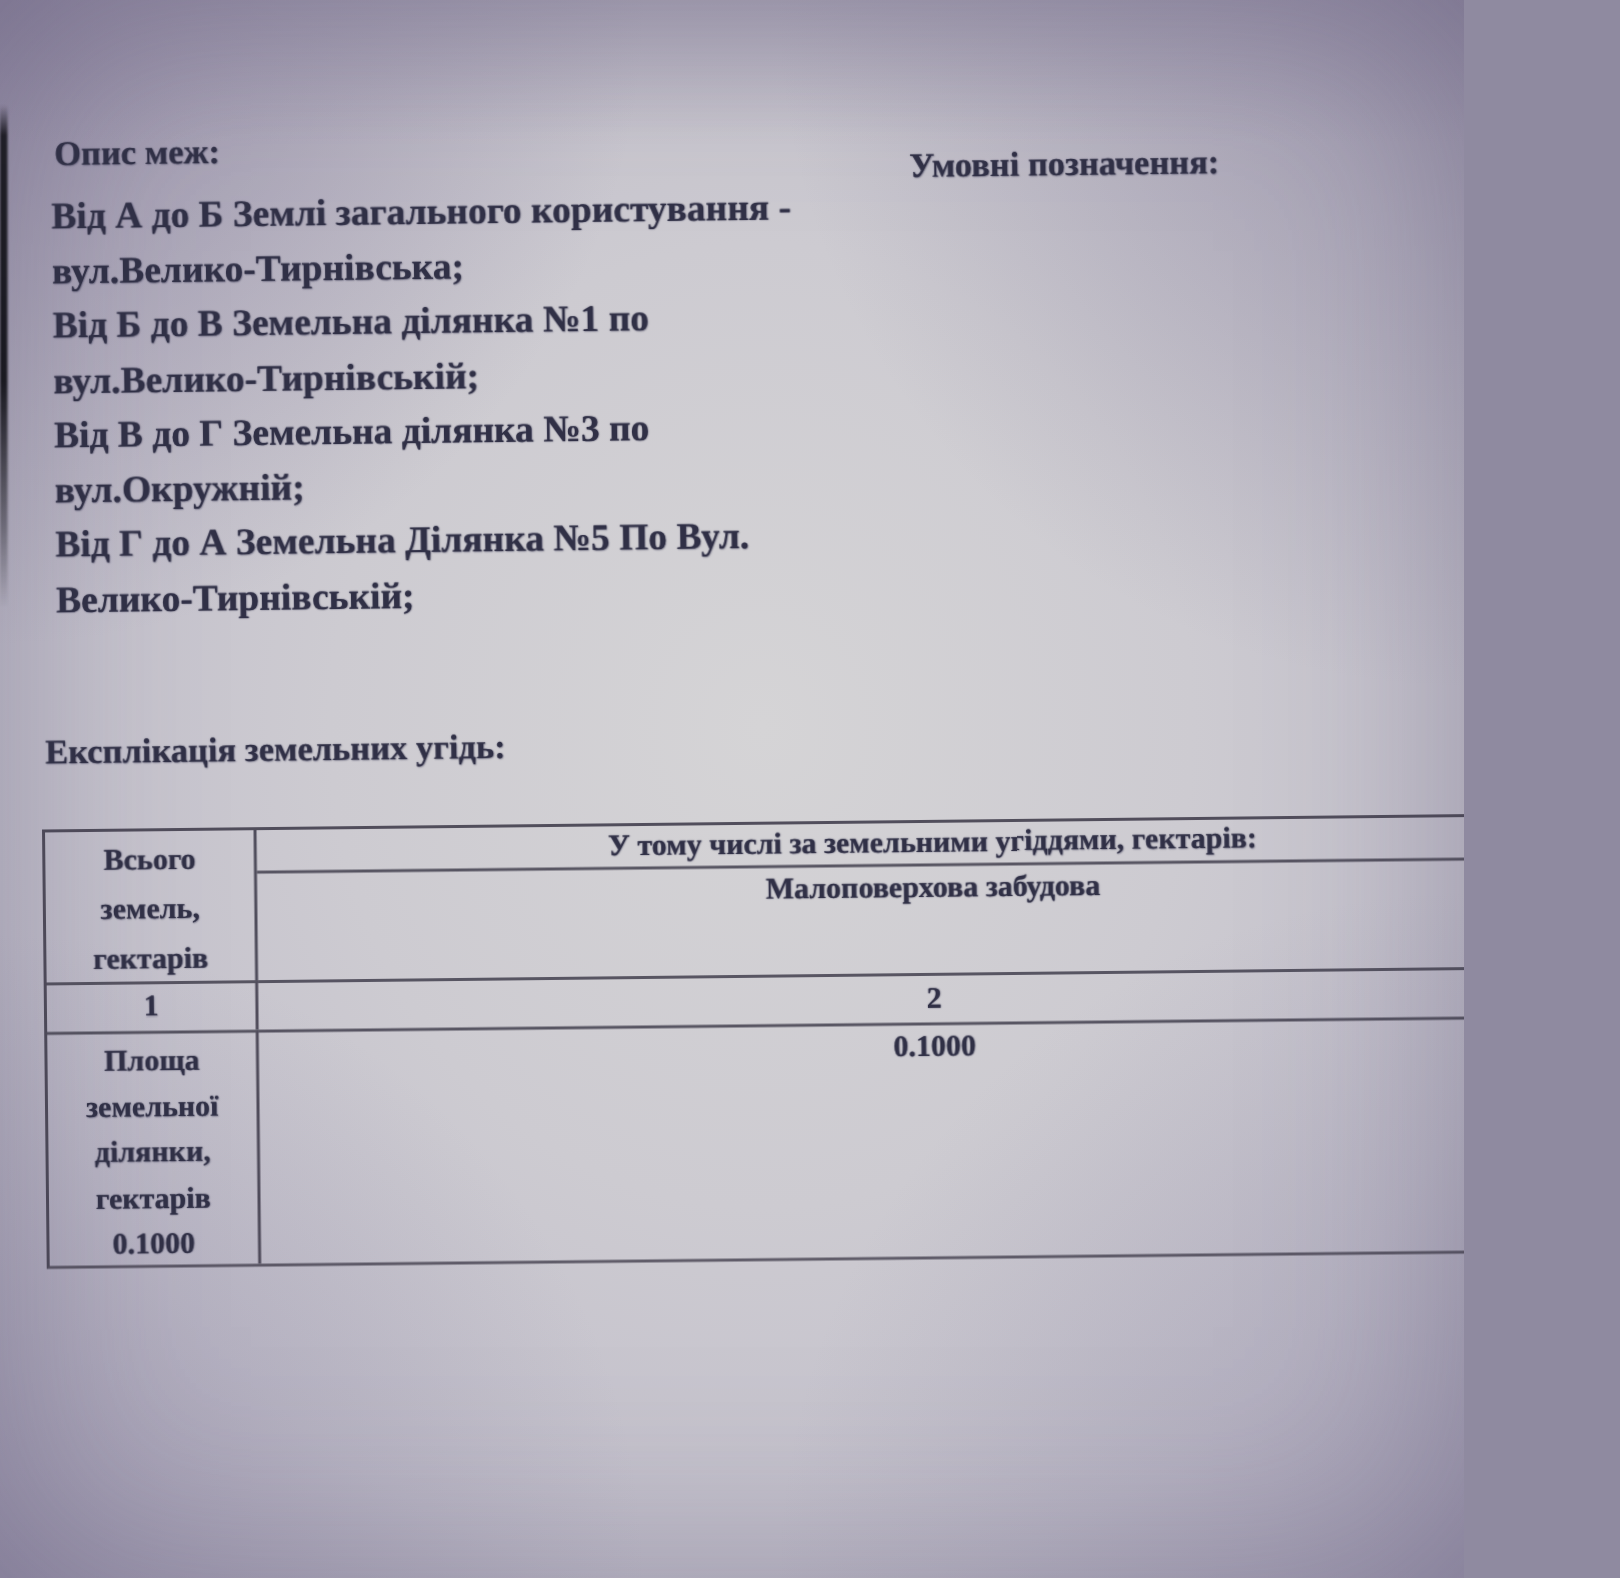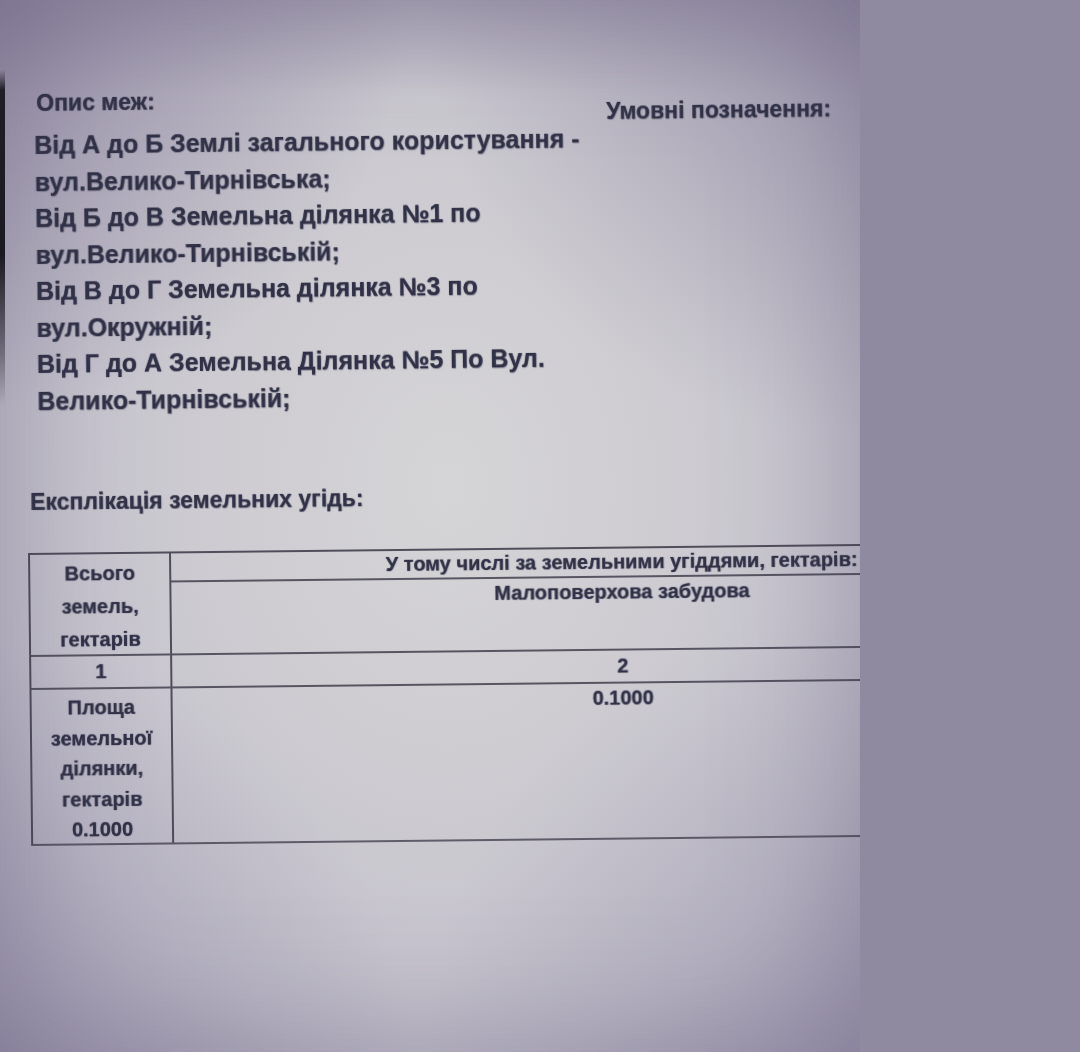--- a/index.html
+++ b/index.html
@@ -1,20 +1,20 @@
 <!DOCTYPE html>
 <html><head>
 <meta charset="utf-8">
 <style>
   html,body{margin:0;padding:0;background:#8f8aa0;}
   #photo{
     position:relative;
-    width:860px;height:1052px;
+    width:976px;height:1052px;
     overflow:hidden;
-    font-family:Liberation Sans, sans-serif;
+    font-family:Liberation Serif, serif;
     background:
       linear-gradient(180deg, rgba(140,132,158,0.45) 0%, rgba(140,132,158,0.0) 9%),
       radial-gradient(circle at 0% 0%, rgba(118,108,140,0.55), rgba(118,108,140,0) 30%),
       radial-gradient(circle at 100% 0%, rgba(116,108,138,0.45), rgba(116,108,138,0) 32%),
       radial-gradient(circle at 0% 100%, rgba(126,120,150,0.40), rgba(126,120,150,0) 30%),
       radial-gradient(circle at 100% 100%, rgba(126,120,150,0.35), rgba(126,120,150,0) 32%),
       radial-gradient(ellipse at 52% 46%, #d5d4d6 0%, #cdcbd1 40%, #c2bfcb 72%, #b0aabd 100%);
     box-shadow: inset 0 0 140px rgba(88,80,112,0.40);
   }
   

